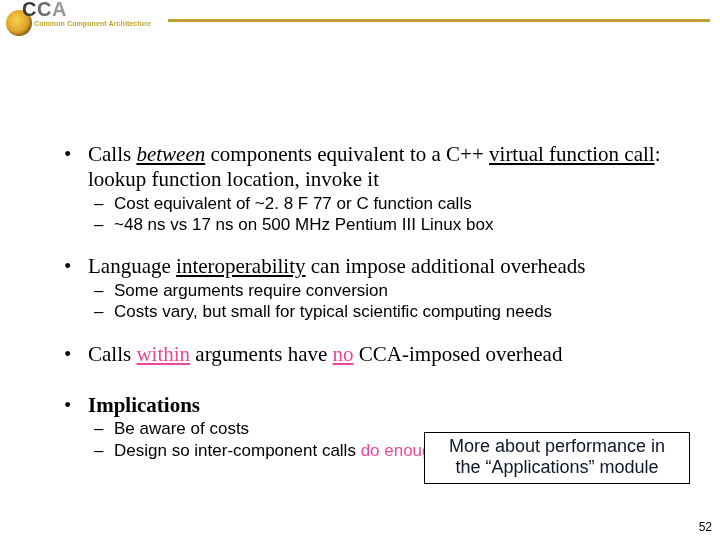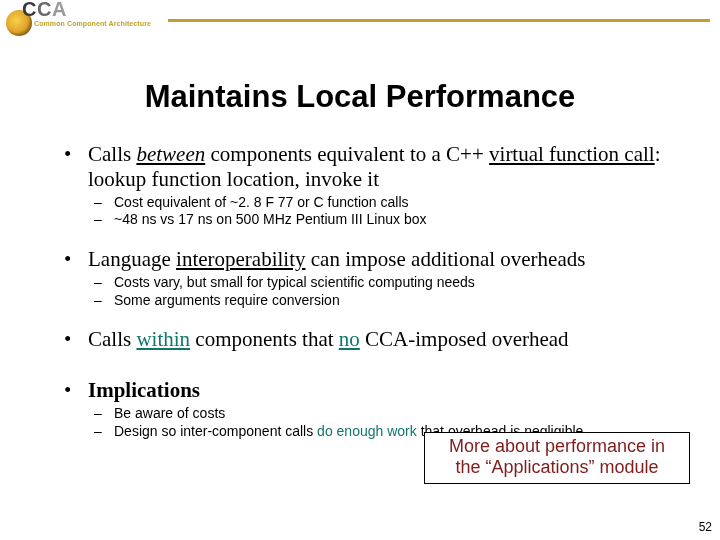--- a/index.html
+++ b/index.html
@@ -89,21 +89,21 @@
     font-family: Liberation Serif, serif;
   }
   .b1::before {
     content: "•";
     position: absolute;
     left: 6px;
     top: 0;
     font-size: 21px;
   }
   .b2 {
-    font-size: 14px;
+    font-size: 17px;
     line-height: 1.2;
     position: relative;
     padding-left: 56px;
     margin-bottom: 1px;
   }
   .b2::before {
     content: "–";
     position: absolute;
     left: 36px;
     top: 0;
@@ -115,76 +115,75 @@
   .callout {
     position: absolute;
     right: 30px;
     top: 432px;
     width: 266px;
     border: 1.5px solid #000;
     padding: 3px 8px 5px 8px;
     font-size: 18px;
     line-height: 1.18;
     text-align: center;
-    color: #7f1d1d;
+    color: #0f172a;
     background: #fff;
   }
   
   .slidenum {
     position: absolute;
     right: 8px;
     bottom: 6px;
     font-size: 12px;
     color: #000;
   }
   
   .em-u { text-decoration: underline; }
-  .accent { color: #0f766e; }
+  .accent { color: #ec4899; }
   .strong { font-weight: 700; }
   .it { font-style: italic; }
 </style>
 </head>
 <body>
 
 <div class="slide">
 
   <div class="header">
     <div class="logo-disc"></div>
     <div class="logo-text">
       <span class="c1">C</span><span class="c2">C</span><span class="c3">A</span>
     </div>
     <div class="logo-sub">Common Component Architecture</div>
     <div class="title-rule"></div>
   </div>
 
   <div class="title">
     <br>
-    <span>Maintains Local Performance</span>
   </div>
 
   <div class="body">
 
     <div class="b1">
       <span>Calls </span><span class="it em-u">between</span><span> components equivalent to a C++ </span><span class="em-u">virtual function call</span><span>: lookup function location, invoke it</span>
     </div>
     <div class="b2">Cost equivalent of ~2. 8 F 77 or C function calls</div>
     <div class="b2">~48 ns vs 17 ns on 500 MHz Pentium III Linux box</div>
 
     <div class="spacer"></div>
 
     <div class="b1">
       <span>Language </span><span class="em-u">interoperability</span><span> can impose additional overheads</span>
     </div>
+    <div class="b2">Some arguments require conversion</div>
     <div class="b2">Costs vary, but small for typical scientific computing needs</div>
-    <div class="b2">Some arguments require conversion</div>
 
     <div class="spacer"></div>
 
     <div class="b1">
-      <span>Calls </span><span class="em-u accent">within</span><span> components that </span><span class="em-u accent">no</span><span> CCA-imposed overhead</span>
+      <span>Calls </span><span class="em-u accent">within</span><span> arguments have </span><span class="em-u accent">no</span><span> CCA-imposed overhead</span>
     </div>
 
     <div class="spacer"></div>
     <div class="spacer-sm"></div>
 
     <div class="b1">
       <span class="strong">Implications</span>
     </div>
     <div class="b2">Be aware of costs</div>
     <div class="b2">

